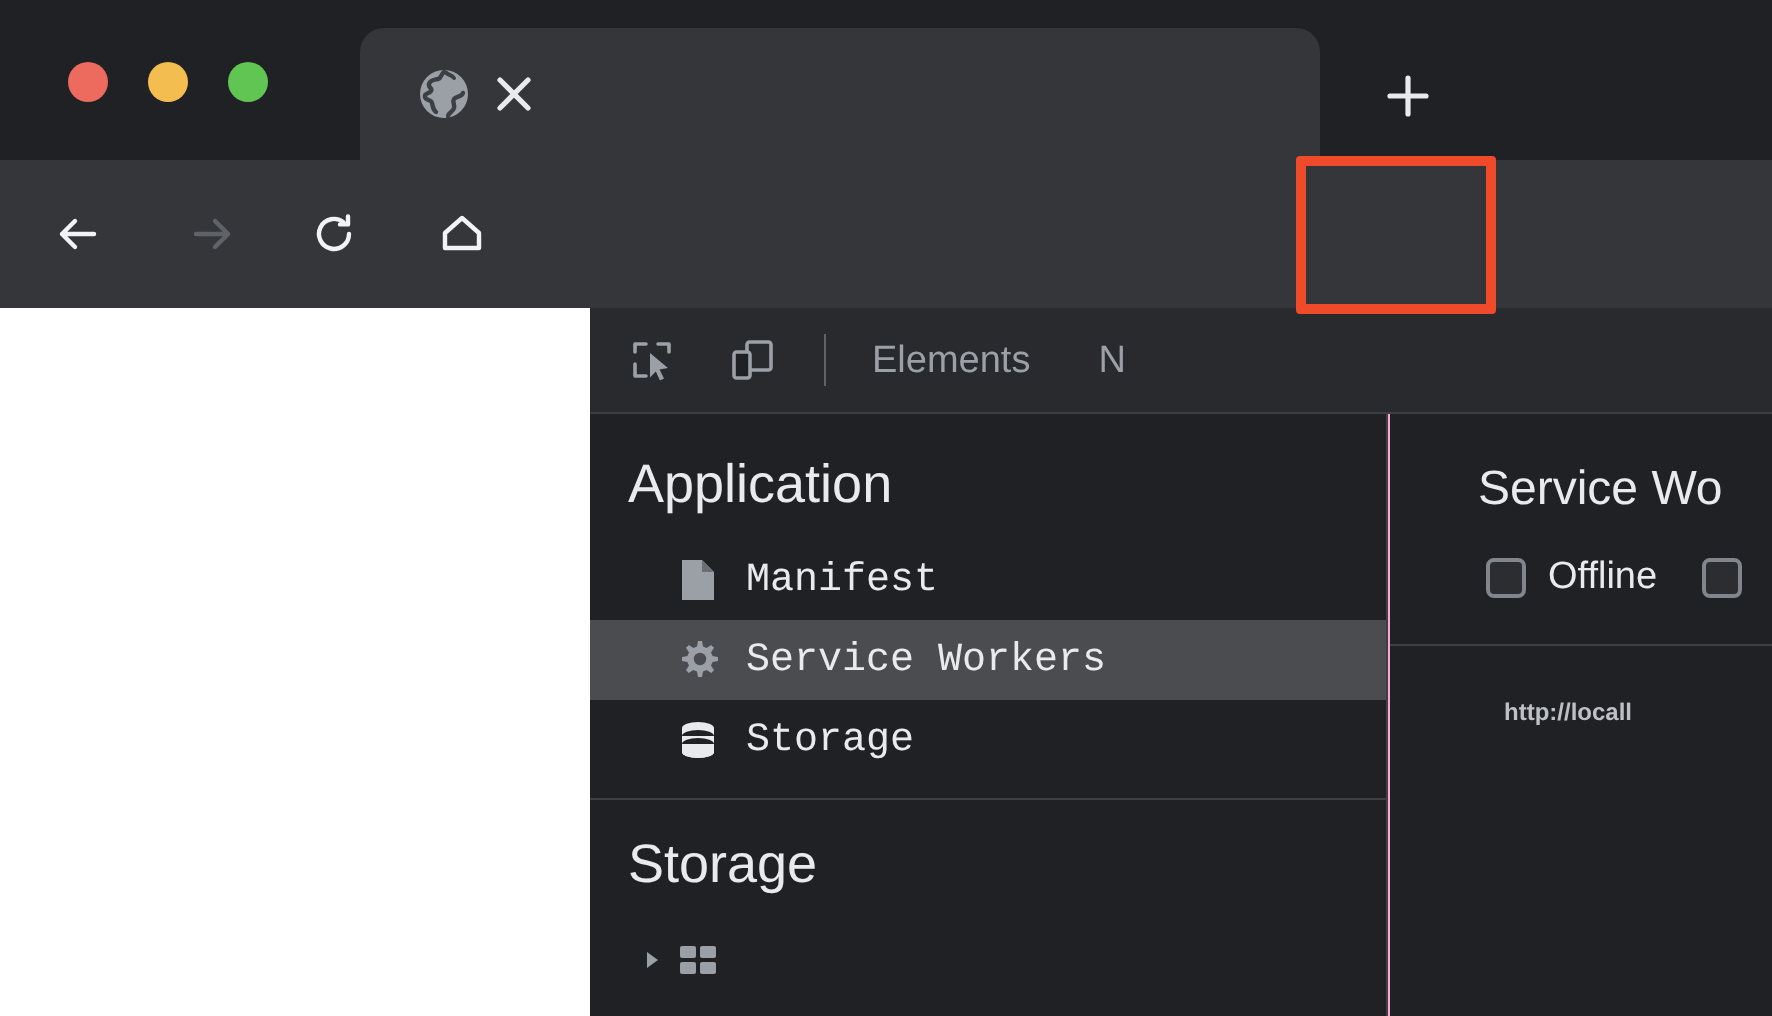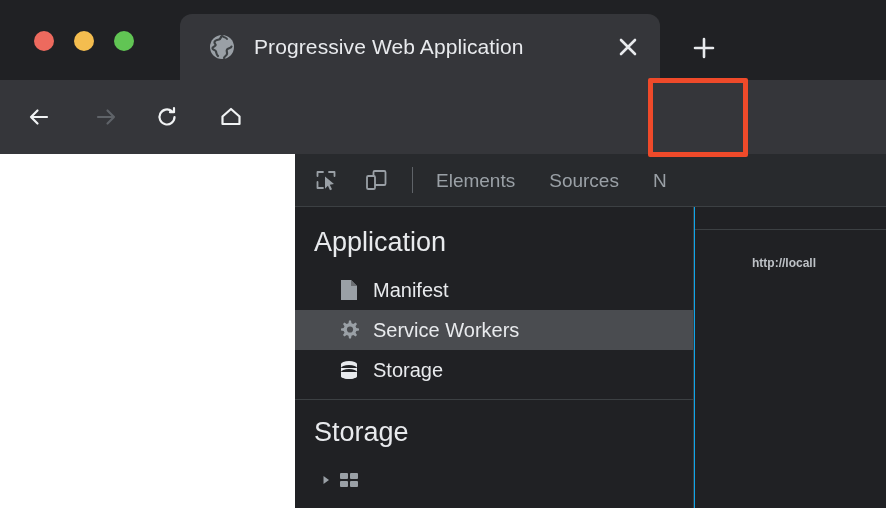--- a/index.html
+++ b/index.html
@@ -110,21 +110,21 @@
   
   .page-viewport {
     position:absolute; left:0; top:154px; width:295px; height:354px;
     background:#ffffff;
   }
 
   
   .devtools {
     position:absolute; left:295px; top:154px;
     width:467px; height:354px;
-    background:#0ea5e9;
+    background:#f9a8d4;
   }
   .dt-toolbar {
     position:absolute; left:0; top:0; width:591px; height:53px;
     background:#282a2d;
     display:flex; align-items:center;
     border-bottom:1px solid #3c4043;
   }
   .dt-tool-icon {
     width:38px; height:38px; margin-left:12px;
     display:flex; align-items:center; justify-content:center;
@@ -150,20 +150,21 @@
     border-right:1px solid #3c4043;
     overflow:hidden;
   }
   .sec-title {
     color:#e8eaed; font-size:27px;
     padding:20px 0 12px 19px;
   }
   .tree-item {
     height:40px; display:flex; align-items:center;
     padding-left:22px;
+    font-family:Liberation Mono, monospace;
   }
   .tree-item.selected { background:#4a4c50;align-items:center; }
   .tree-item .ti-arrow {
     width:18px; flex:0 0 auto;
     display:flex; align-items:center; justify-content:center;
   }
   .tree-item .ti-icon {
     width:28px; flex:0 0 auto;
     display:flex; align-items:center; justify-content:center;
   }
@@ -222,21 +223,20 @@
       <div class="tl green"></div>
     </div>
 
     <div class="tab">
       <svg class="tab-favicon" viewBox="0 0 26 26">
         <circle cx="13" cy="13" r="12" fill="#9aa0a6"></circle>
         <path d="M13 2c-2 1.5-1 3-3 3.5S6 6 5.5 8s2 2 1 3.5-3.5 1-3 3 3 1 3.5 3 .5 3.5 2 4.5" fill="none" stroke="#3c4043" stroke-width="2.2" stroke-linecap="round"></path>
         <path d="M15 24c.5-2 2.5-2 3-4s-1-3 0-4.5 4-1 4.5-3" fill="none" stroke="#3c4043" stroke-width="2.2" stroke-linecap="round"></path>
         <path d="M14 2.3c1 1.2 3 1.2 4 2.7" fill="none" stroke="#3c4043" stroke-width="2" stroke-linecap="round"></path>
       </svg>
-      <div class="tab-title">Progressive Web Application</div>
       <div class="tab-close">
         <svg width="22" height="22" viewBox="0 0 22 22">
           <path d="M4 4 L18 18 M18 4 L4 18" stroke="#e8eaed" stroke-width="2.6" stroke-linecap="round"></path>
         </svg>
       </div>
     </div>
 
     <div class="newtab">
       <svg width="26" height="26" viewBox="0 0 26 26">
         <path d="M13 4 V22 M4 13 H22" stroke="#e8eaed" stroke-width="2.6" stroke-linecap="round"></path>
@@ -316,21 +316,20 @@
         </svg>
       </div>
       <div class="dt-tool-icon">
         <svg width="26" height="26" viewBox="0 0 26 26">
           <rect x="10.5" y="4" width="12" height="14" rx="1.3" fill="none" stroke="#9aa0a6" stroke-width="1.8"></rect>
           <rect x="4" y="9" width="8" height="13" rx="1.3" fill="#202124" stroke="#9aa0a6" stroke-width="1.8"></rect>
         </svg>
       </div>
       <div class="dt-sep"></div>
       <div class="dt-tab">Elements</div>
-      <div class="dt-tab">Sources</div>
       <div class="dt-tab partial">N</div>
     </div>
 
     <div class="dt-body">
 
       <div class="dt-sidebar">
 
         <div class="sec-title">Application</div>
 
         <div class="tree-item">
@@ -389,19 +388,32 @@
               <rect x="2" y="3" width="8" height="6" rx="1" fill="#9aa0a6"></rect>
               <rect x="12" y="3" width="8" height="6" rx="1" fill="#9aa0a6"></rect>
               <rect x="2" y="11" width="8" height="6" rx="1" fill="#9aa0a6"></rect>
               <rect x="12" y="11" width="8" height="6" rx="1" fill="#9aa0a6"></rect>
             </svg>
           </span>
         </div>
       </div>
 
       <div class="dt-main">
+        <div class="sw-header">
+          <div class="sw-title">Service Wo</div>
+          <div class="sw-checkrow">
+            <label class="sw-check">
+              <span class="cbox"></span>
+              <span class="lbl">Offline</span>
+            </label>
+            <label class="sw-check">
+              <span class="cbox"></span>
+              <span class="lbl"></span>
+            </label>
+          </div>
+        </div>
         <div class="sw-hr"></div>
         <div class="sw-origin">http://locall</div>
       </div>
 
     </div>
   </div>
 </div>
 
 </body></html>

